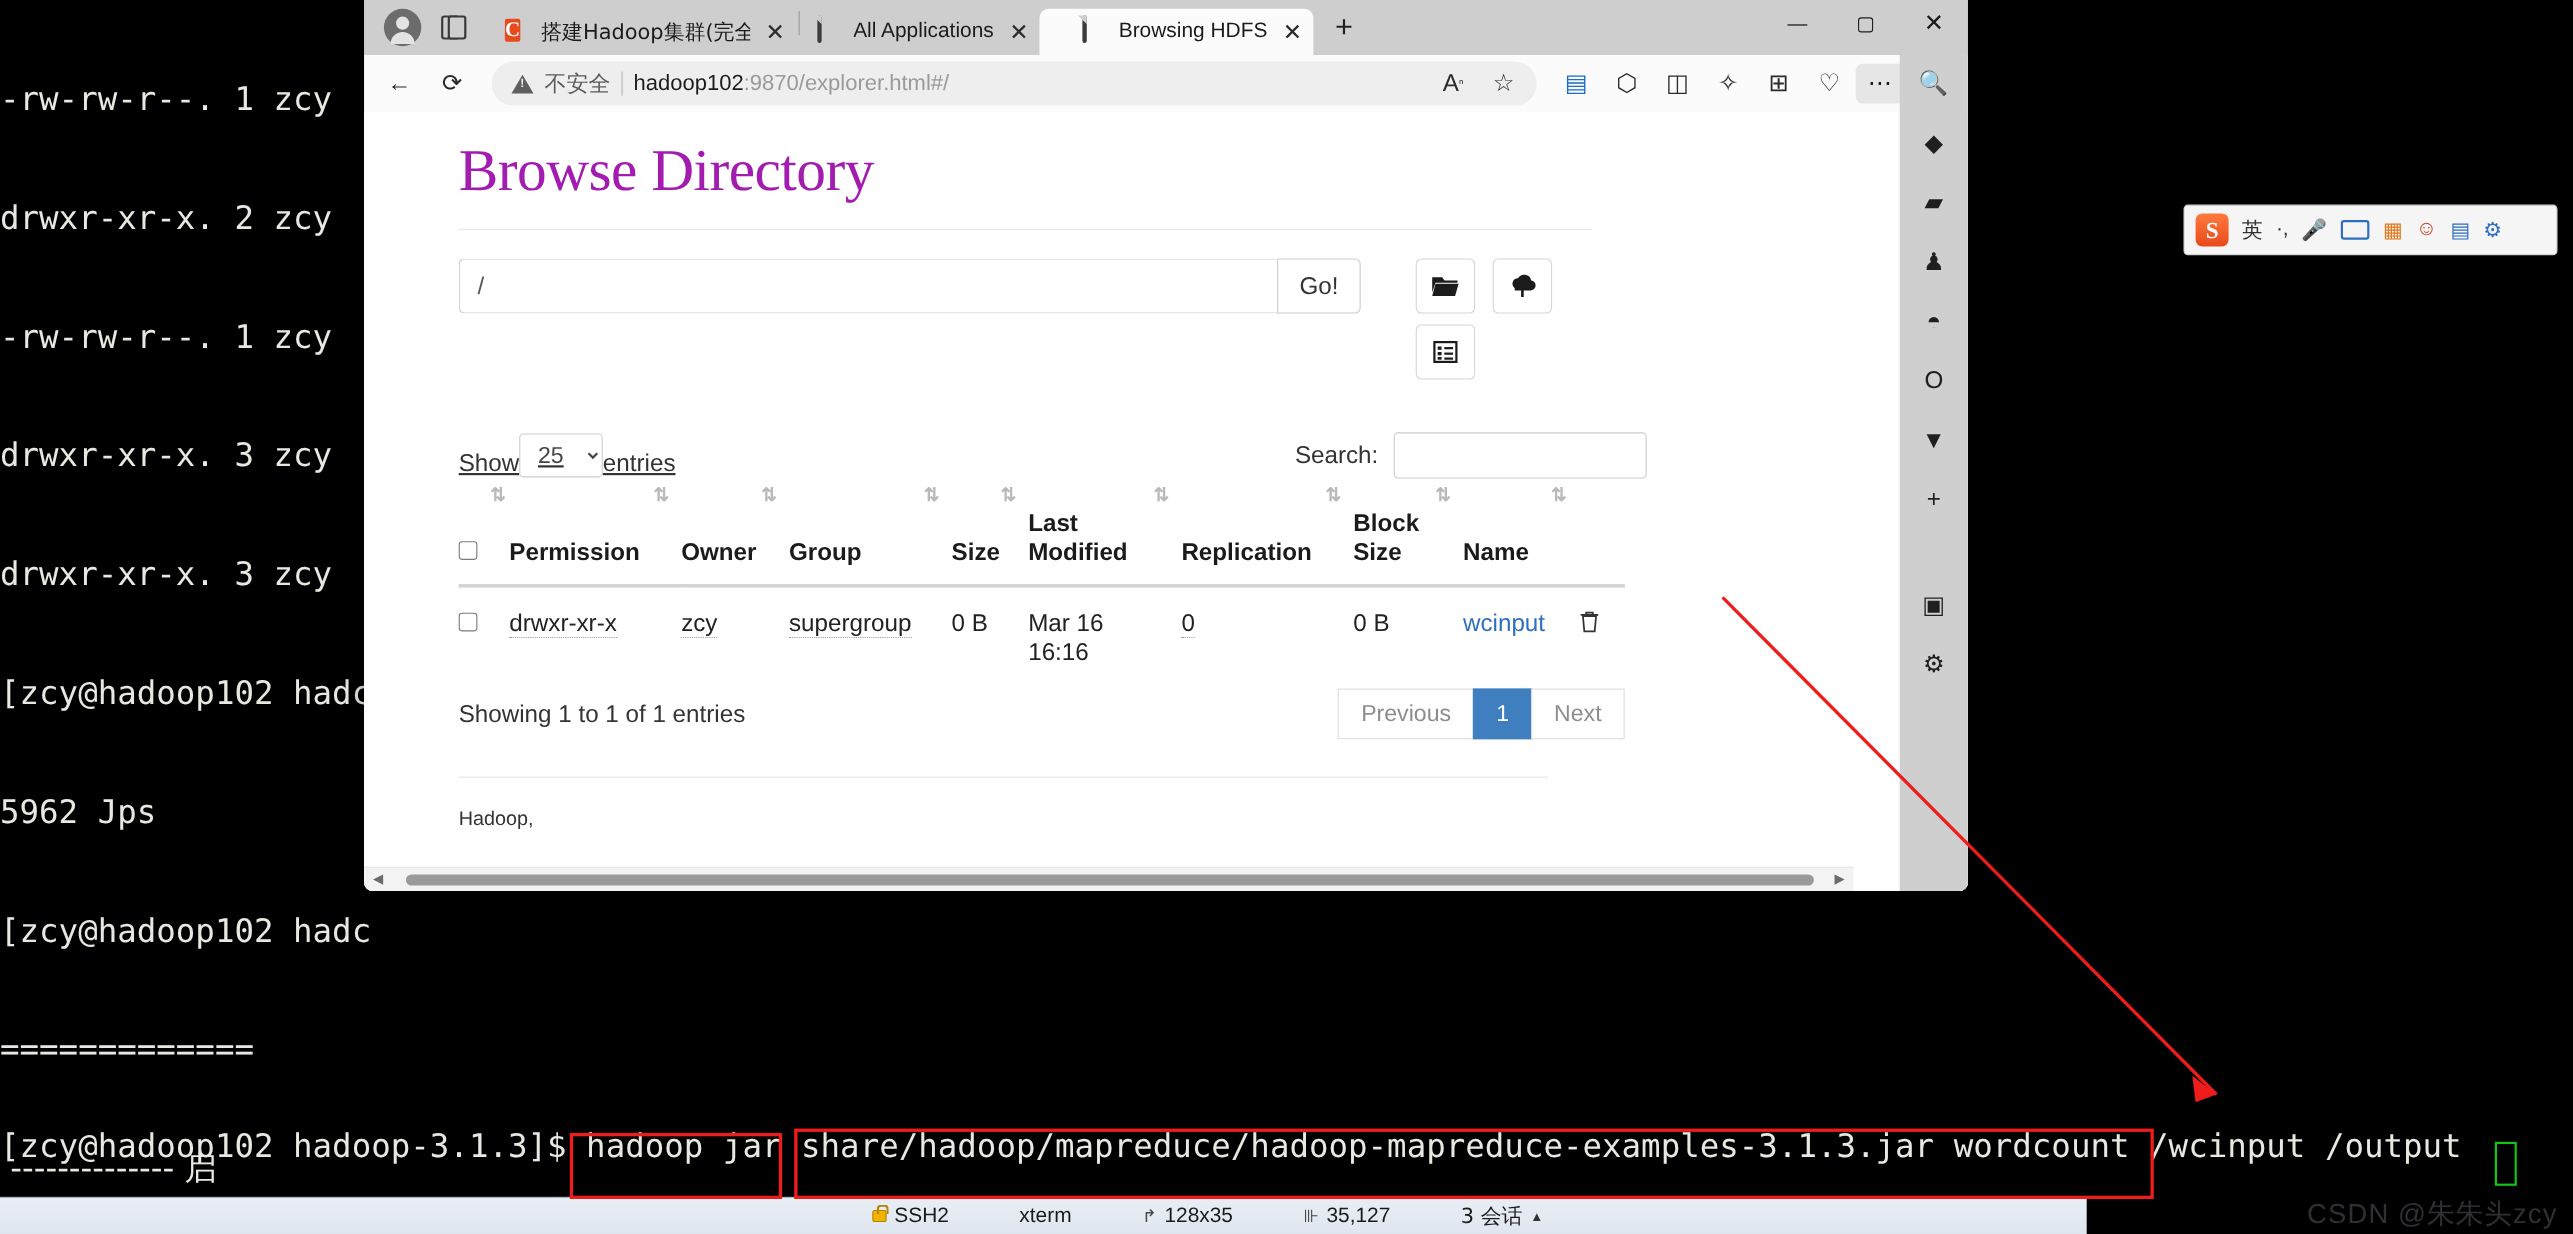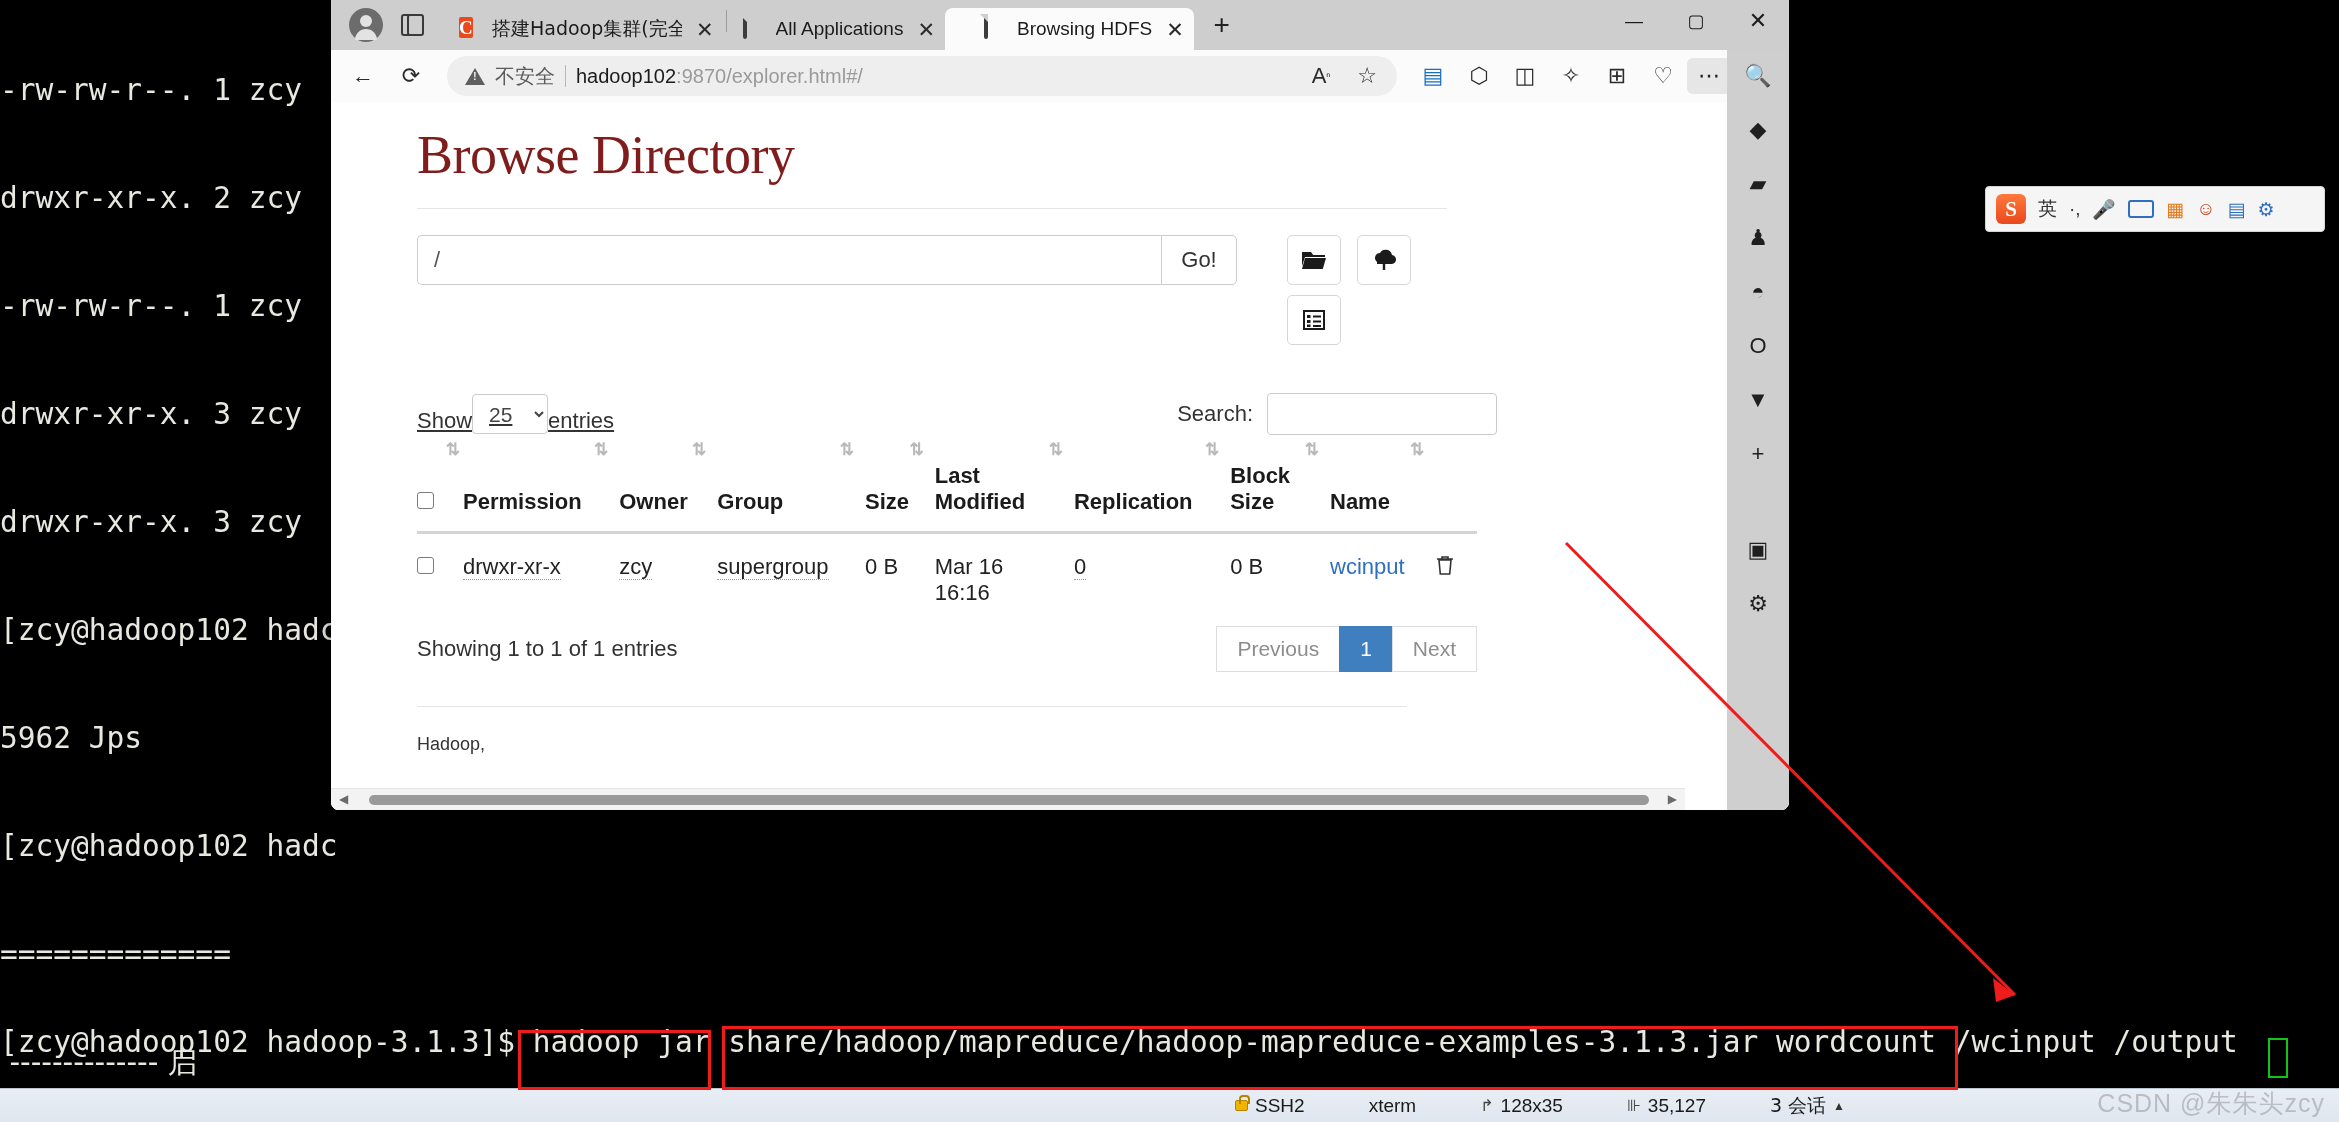--- a/index.html
+++ b/index.html
@@ -25,21 +25,21 @@
     padding-left: 0px;
     padding-top: 0px;
   }
   #terminal .line { height: 36px; }
   #terminal .cn { font-family: "DejaVu Sans", sans-serif; }
 
   
   #statusbar {
     position: absolute;
     left: 0; bottom: 0;
-    width: 2339px; height: 34px;
+    width: 1897px; height: 34px;
     background: linear-gradient(to bottom, #e9eef5, #dfe6ef);
     border-top: 1px solid #b9c2cf;
     display: flex;
     align-items: center;
     font-size: 19px;
     color: #1a1a1a;
   }
   #statusbar .sb-spacer { flex: 1; }
   #statusbar .sb-item {
     display: flex; align-items: center; gap: 7px;
@@ -209,21 +209,21 @@
   #page {
     flex: 1; overflow: hidden; position: relative;
     padding: 0 0 0 0;
     background: #fff;
   }
   #page-inner { padding: 22px 60px 0 86px; }
   h1#bd-title {
     font-family: "Liberation Serif", serif;
     font-weight: 400;
     font-size: 54px;
-    color: #7f1d1d;
+    color: #a21caf;
     letter-spacing: -0.5px;
     margin-bottom: 22px;
   }
   .hr { border-top: 1px solid #e6e6e6; margin: 0 0 26px 0; width: 1030px; }
   .rowflex { display: flex; align-items: flex-start; }
   .input-group { display: flex; width: 820px; }
   #path-input {
     flex: 1; height: 50px; border: 1px solid #ccc; border-right: none;
     border-radius: 5px 0 0 5px; font-size: 22px; padding: 0 16px;
     color: #555; background: #fff; outline: none;

